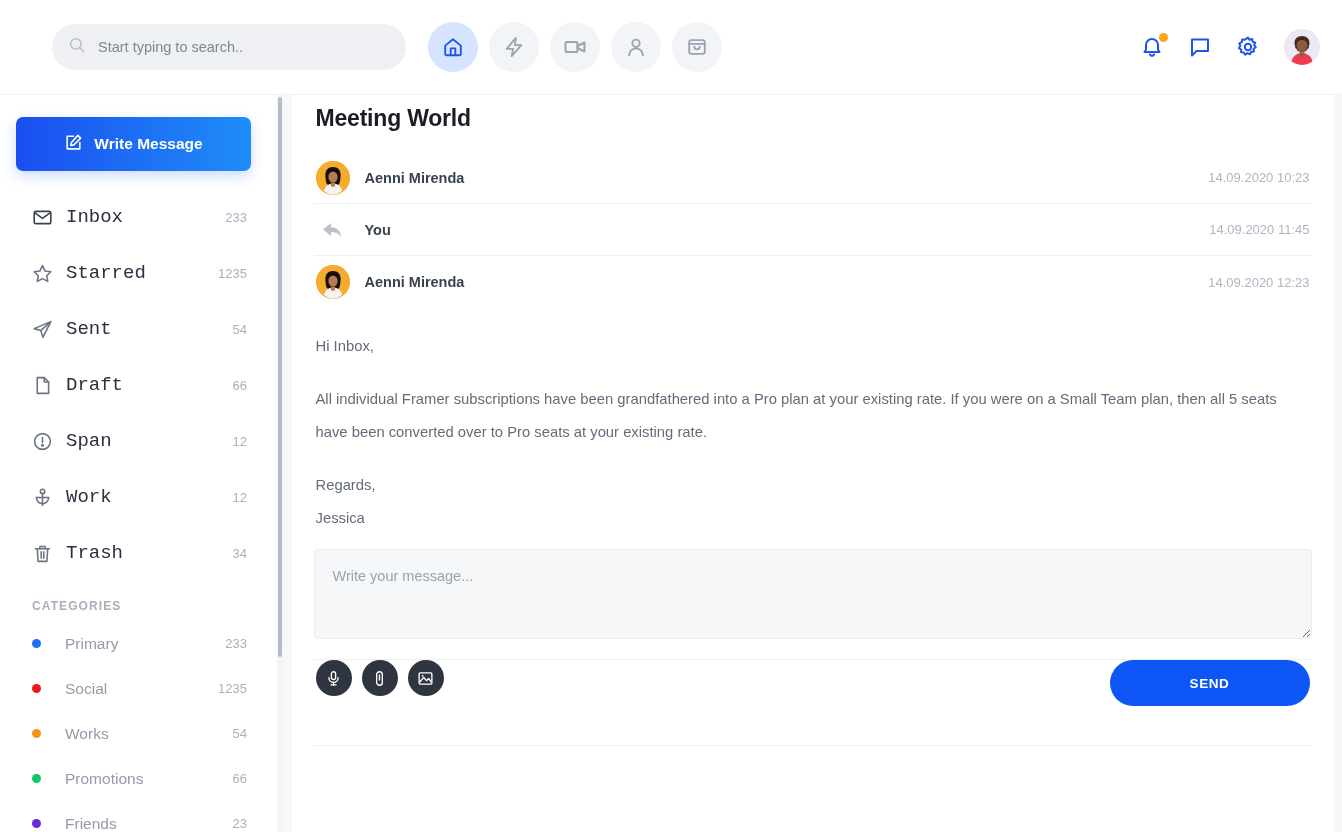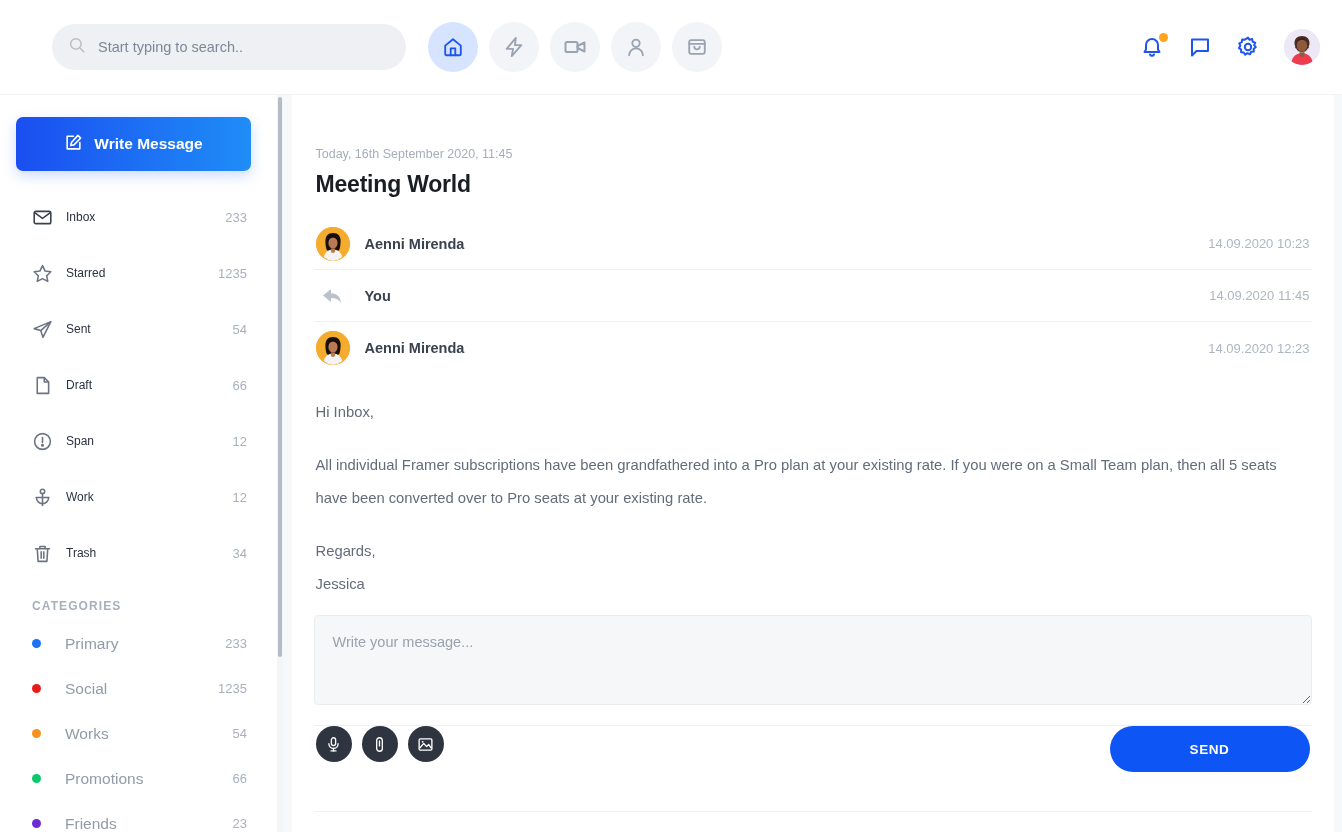--- a/index.html
+++ b/index.html
@@ -66,21 +66,21 @@
     display: flex; align-items: center; justify-content: center; gap: 11px;
     cursor: pointer; font-family: "Liberation Sans", sans-serif;
     box-shadow: 0 5px 14px rgba(28,90,240,.22);
   }
   .nav-list { margin-top: 18px; }
   .nav-item {
     display: flex; align-items: center; height: 56px; cursor: pointer;
     padding-left: 16px; padding-right: 4px;
   }
   .nav-item .ni-icon { width: 34px; display: flex; align-items: center; color: #4c5565; }
-  .nav-item .ni-label { font-size: 12px; color: #2a3140; flex: 1; }
+  .nav-item .ni-label { font-size: 19px; color: #2a3140; flex: 1; font-family: Liberation Mono, monospace; }
   .nav-item .ni-count { font-size: 13px; color: #a9b1bd; }
   .cat-title {
     font-size: 12px; font-weight: bold; color: #a8b0bc;
     letter-spacing: 1.1px; padding-left: 16px; margin: 18px 0 8px;
   }
   .cat-item {
     display: flex; align-items: center; height: 45px; cursor: pointer;
     padding-left: 16px; padding-right: 4px;
   }
   .cat-dot { width: 9px; height: 9px; border-radius: 50%; margin-right: 24px; flex: none; }
@@ -369,21 +369,20 @@
       </div>
 
       <div class="side-scroll">
         <div class="side-thumb"></div>
       </div>
     </div>
 
     <div class="main">
       <div class="mail-card">
 
-        <div class="mail-date">Today, 16th September 2020, 11:45</div>
         <div class="mail-title">Meeting World</div>
 
         <div class="thread">
 
           <div class="thread-row">
             <span class="th-avatar">
               <svg width="34" height="34" viewBox="0 0 34 34">
                 <circle cx="17" cy="17" r="17" fill="#f5ab2d"></circle>
                 <path d="M17 6 c5.2 0 7.6 3.4 7.6 8 c0 4 -.6 7 -1.4 9 l-1.6 1 H12.4 l-1.6-1 c-.8-2-1.4-5-1.4-9 c0-4.6 2.4-8 7.6-8 Z" fill="#17100c"></path>
                 <ellipse cx="17" cy="16" rx="4.6" ry="5.6" fill="#b97b55"></ellipse>

